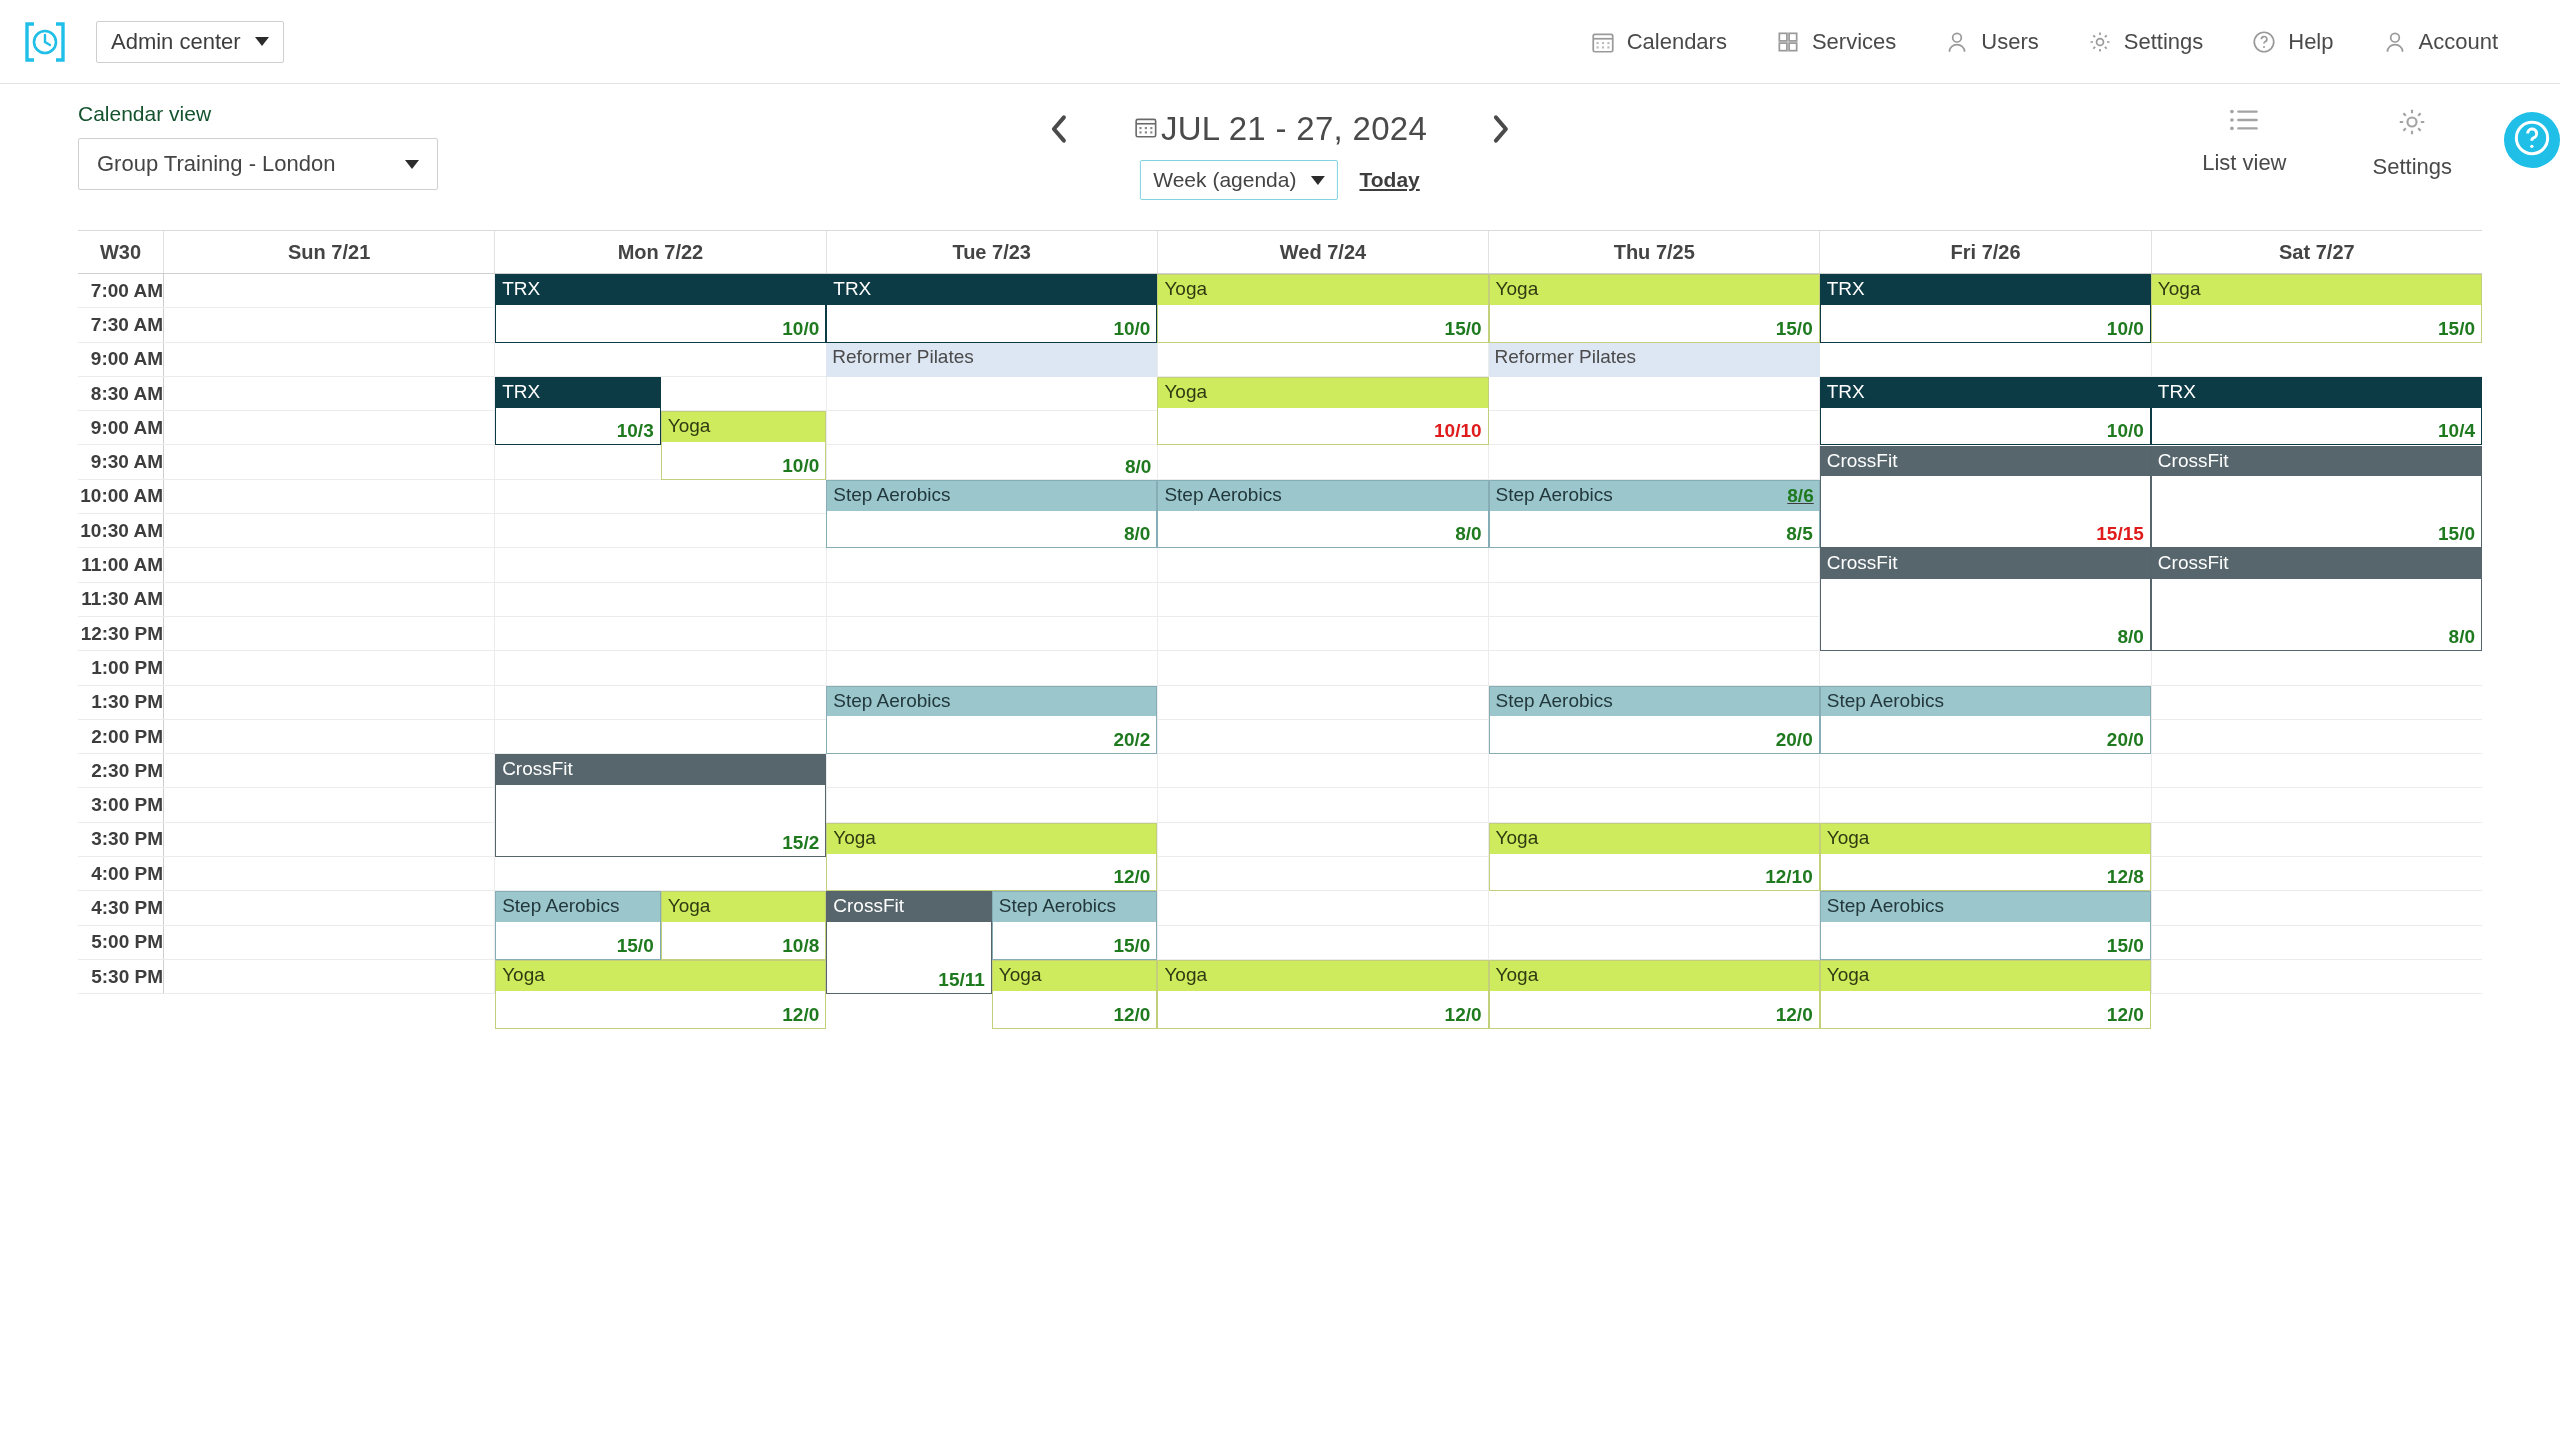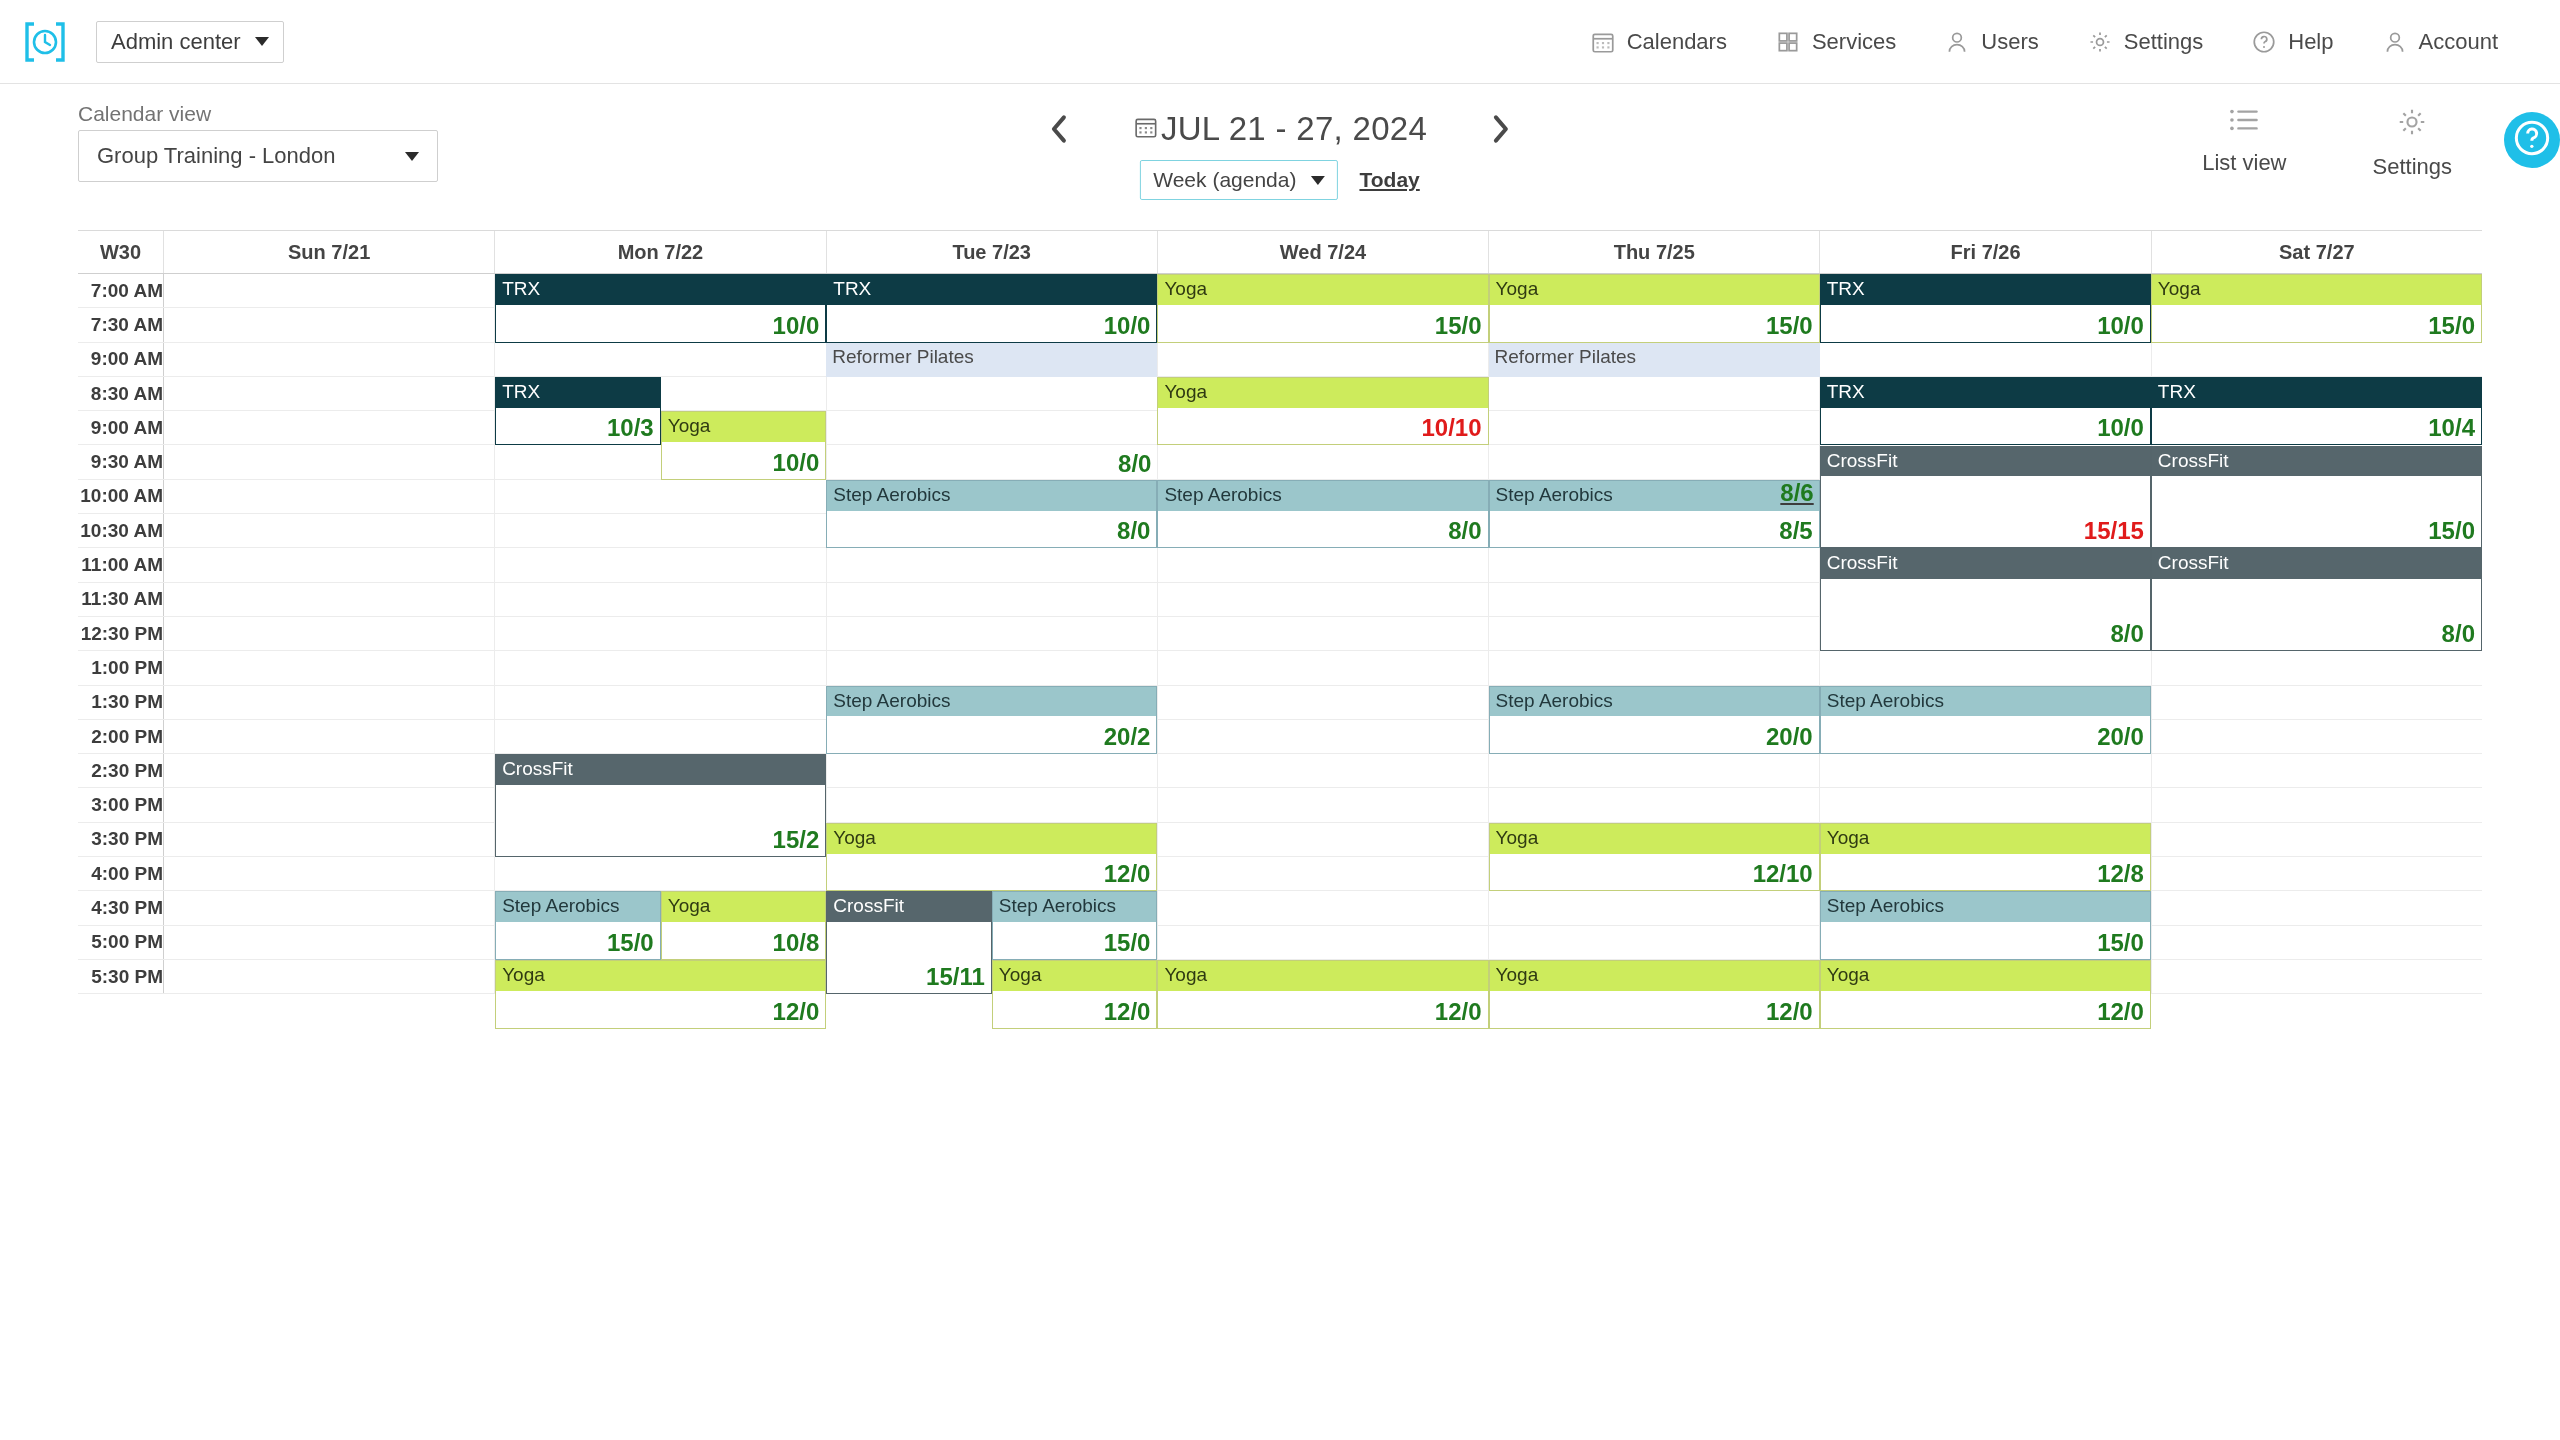--- a/index.html
+++ b/index.html
@@ -43,21 +43,21 @@
   .topnav-item .ico { width: 26px; height: 26px; display: block; flex: 0 0 auto; }
 
   
   .toolbar {
     position: relative;
     height: 146px;
     padding: 0 38px 0 78px;
     display: flex; align-items: flex-start;
   }
   .cv-block { padding-top: 18px; }
-  .cv-label { font-size: 21px; color: #737373; margin-bottom: 4px; }
+  .cv-label { font-size: 21px; color: #14532d; margin-bottom: 12px; }
   .cv-select {
     width: 360px; height: 52px;
     border: 1px solid #cfcfcf; background: #fff; border-radius: 2px;
     display: flex; align-items: center; padding: 0 18px;
     font-size: 22px; color: #444; cursor: pointer;
   }
   .cv-select .caret { margin-left: auto; }
 
   .datenav {
     position: absolute; left: 50%; transform: translateX(-50%);
@@ -139,21 +139,21 @@
     pointer-events: auto;
     cursor: pointer;
   }
   .ev-title {
     font-size: 19px; line-height: 1.1;
     padding: 4px 6px 5px 6px;
     white-space: nowrap; overflow: hidden;
   }
   .ev-count {
     margin-top: auto;
-    font-size: 24px; font-weight: bold;
+    font-size: 19px; font-weight: bold;
     text-align: right; padding: 0 6px 2px 6px;
     color: #1f7a1f;
   }
   .ev-count.full { color: #e01b1b; }
 
   
   .ev.trx   { border-color: #0d3b45; }
   .ev.trx .ev-title   { background: #0d3b45; color: #ffffff; }
   .ev.yoga  { border-color: #c3cf7a; }
   .ev.yoga .ev-title  { background: #cdeb5c; color: #2f3a12; }

